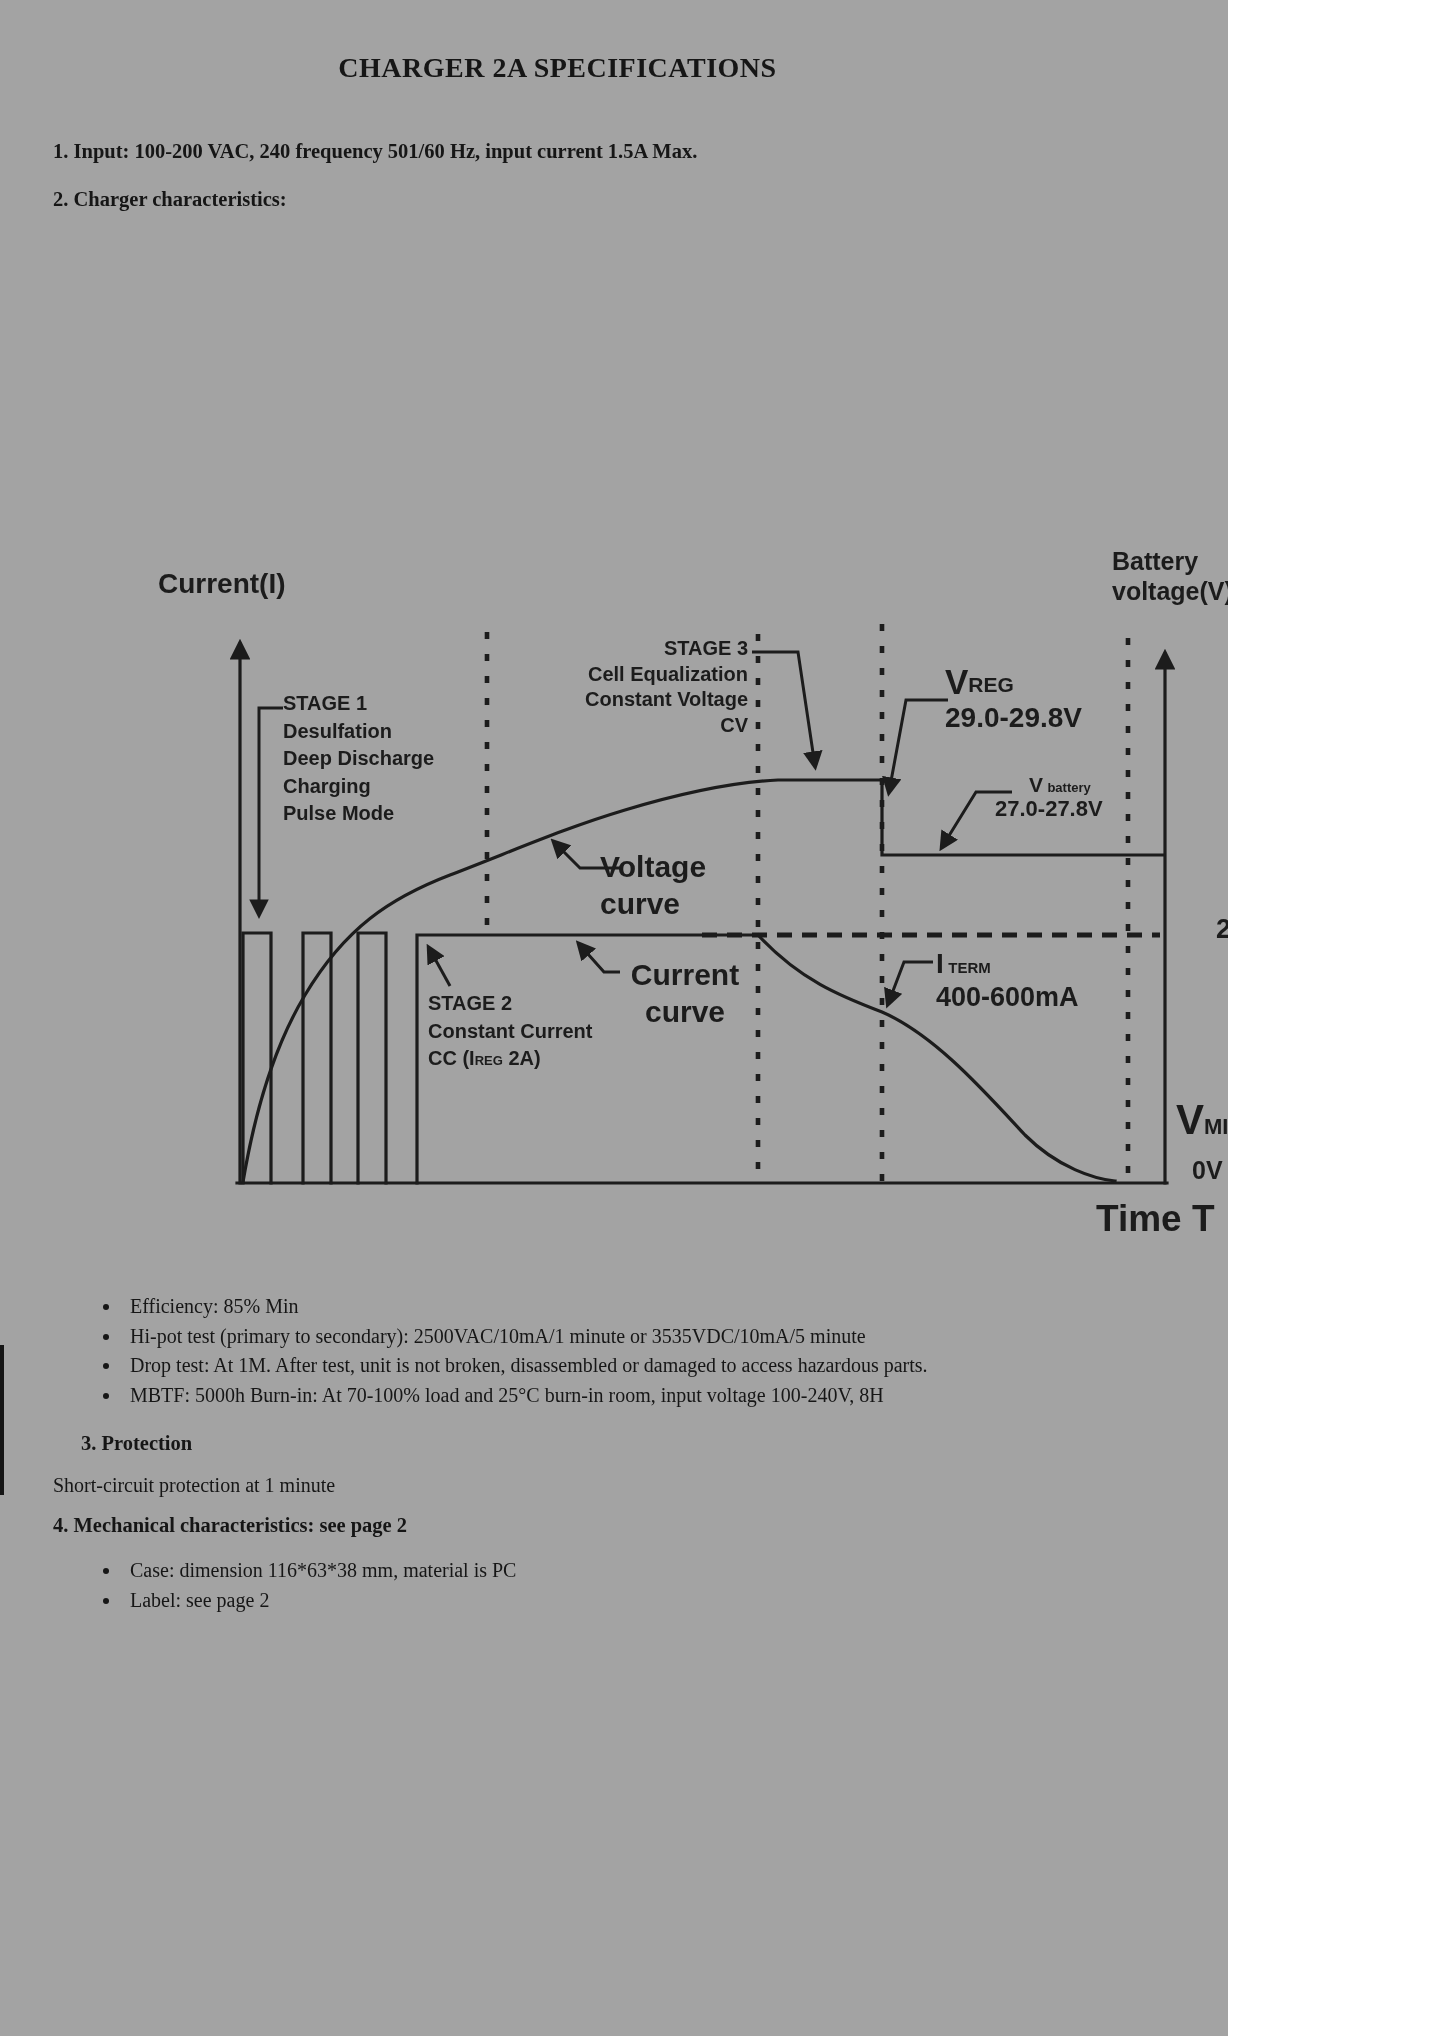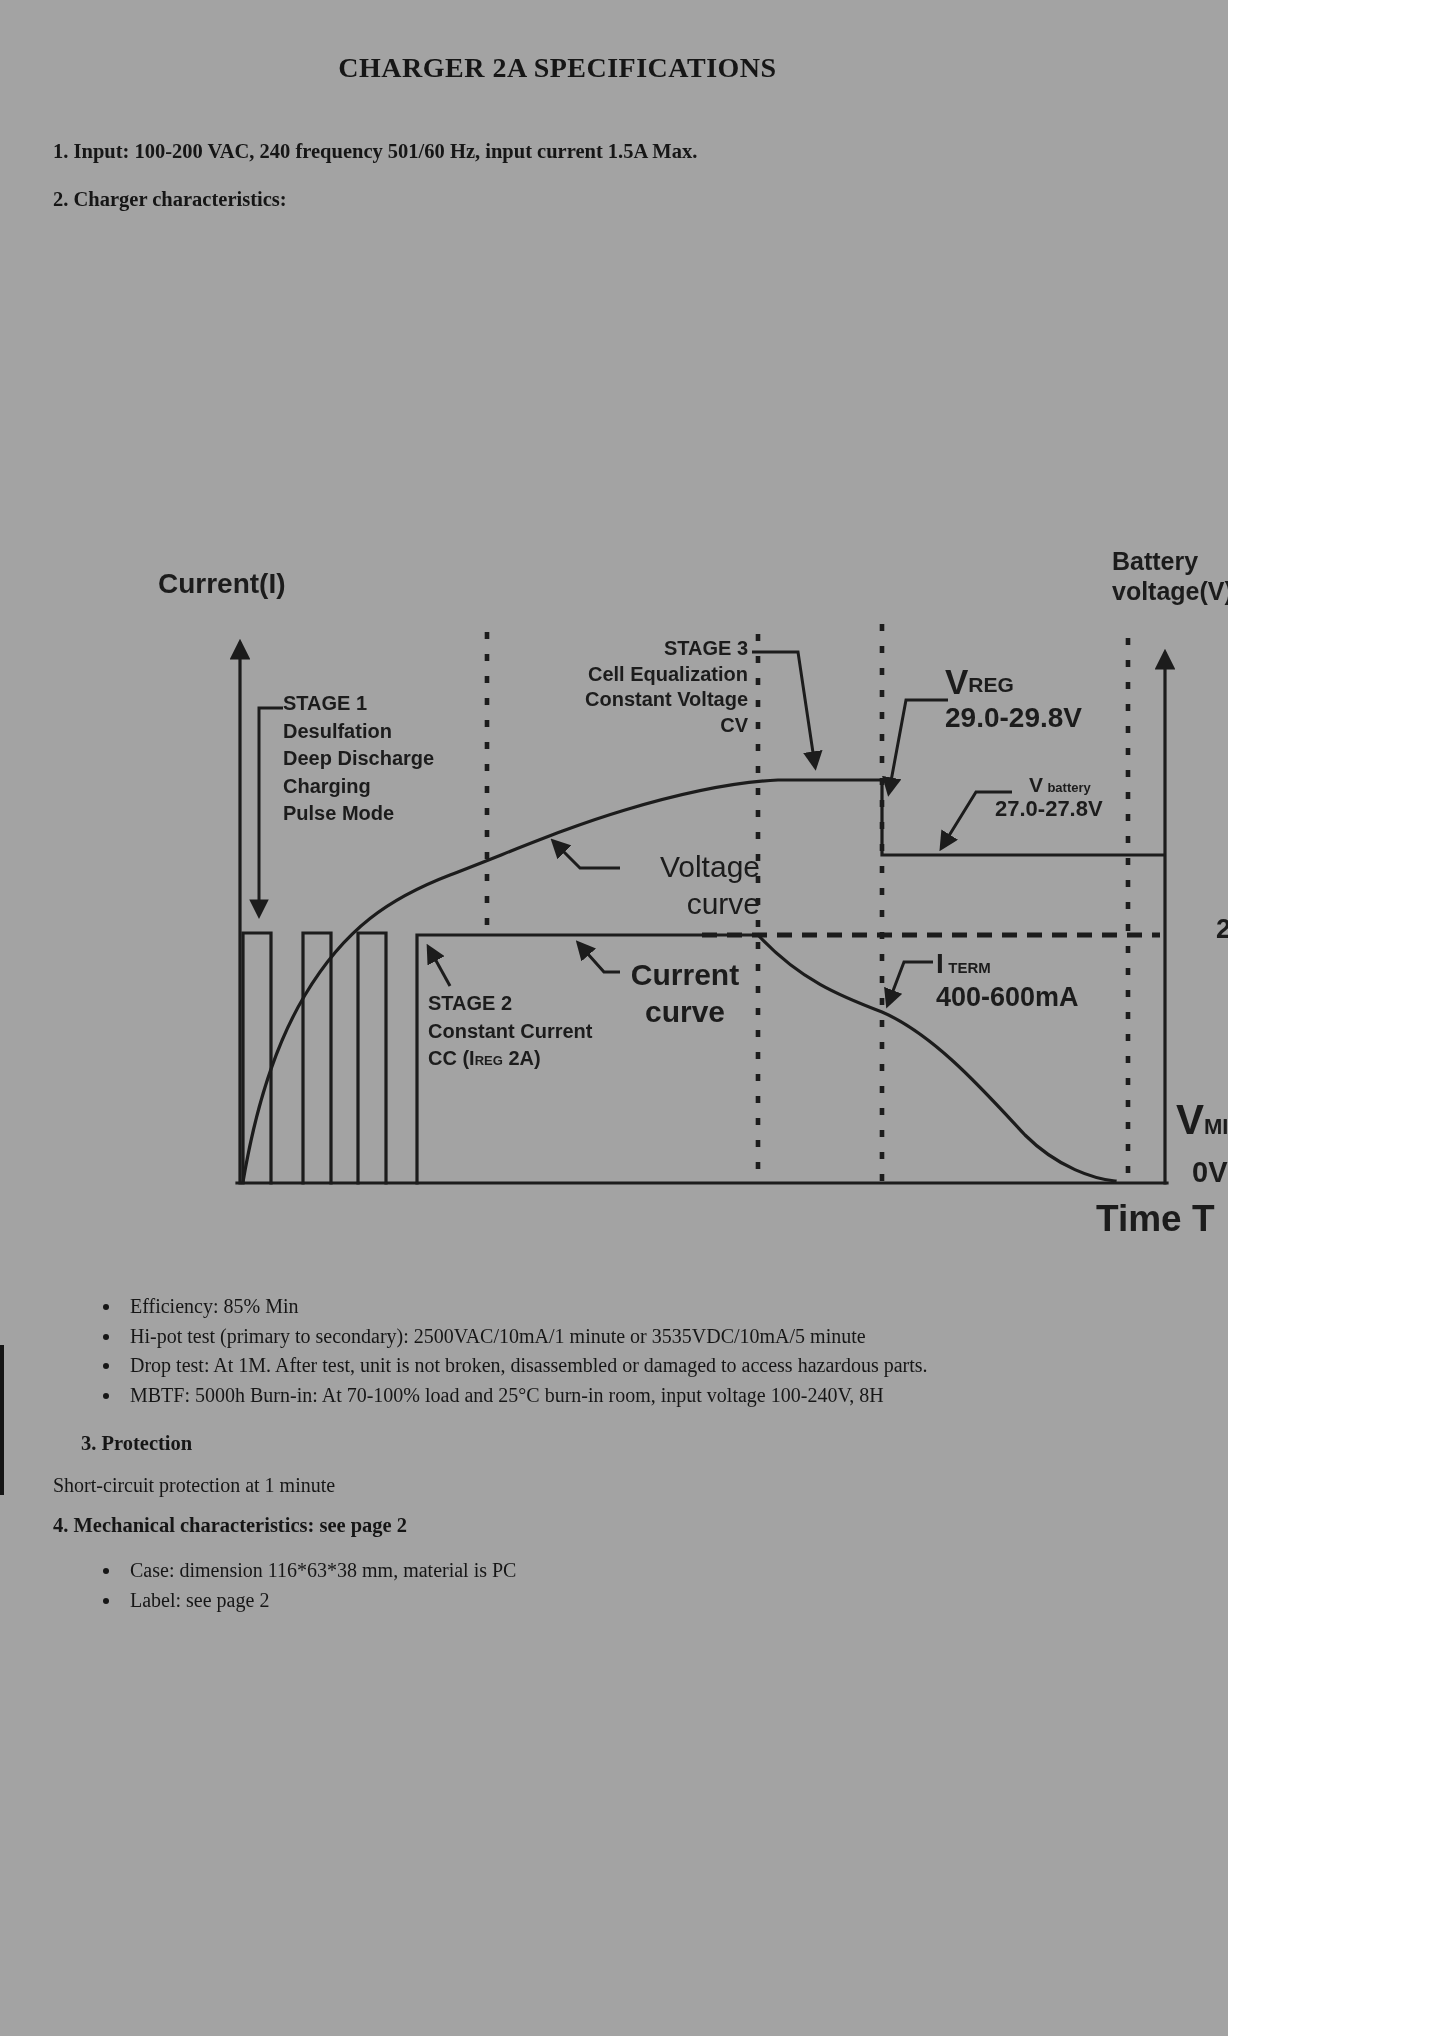--- a/index.html
+++ b/index.html
@@ -29,31 +29,31 @@
   .lbl-stage2 { left:428px; top:570px; font-size:20px; font-weight:bold; line-height:27.5px; }
   .lbl-vreg { left:945px; top:242px; }
   .lbl-vreg .sym { font-size:35px; font-weight:bold; }
   .lbl-vreg .sub { font-size:21px; font-weight:bold; position:relative; top:-2px; }
   .lbl-vreg .range { font-size:28px; font-weight:bold; line-height:32px; }
   .lbl-vbat { left:995px; top:353px;text-align:center; }
   .lbl-vbat .line1 { padding-left:22px; }
   .lbl-vbat .sym { font-size:21px; font-weight:bold; }
   .lbl-vbat .sub { font-size:13px; font-weight:bold; }
   .lbl-vbat .range { font-size:22px; font-weight:bold; line-height:24px; }
-  .lbl-vcurve { left:600px; top:428px; width:160px; text-align:right; font-size:30px; font-weight:400; line-height:37px; }
+  .lbl-vcurve { left:600px; top:428px; width:160px; text-align:left; font-size:30px; font-weight:700; line-height:37px; }
   .lbl-ccurve { left:605px; top:536px; width:160px; text-align:center; font-size:30px; font-weight:600; line-height:37px; }
   .lbl-iterm { left:936px; top:528px; }
   .lbl-iterm .sym { font-size:28px; font-weight:bold; }
   .lbl-iterm .sub { font-size:15px; font-weight:bold; }
   .lbl-iterm .range { font-size:27px; font-weight:bold; line-height:34px; }
   .lbl-20v { left:1216px; top:494px; font-size:27px; font-weight:bold; }
   .lbl-vmin { left:1176px; top:676px; }
   .lbl-vmin .sym { font-size:42px; font-weight:bold; }
   .lbl-vmin .sub { font-size:22px; font-weight:bold; }
-  .lbl-0v { left:1192px; top:736px; font-size:29px; font-weight:bold; }
+  .lbl-0v { left:1192px; top:736px; font-size:25px; font-weight:bold; }
   .lbl-timet { left:1096px; top:778px; font-size:37px; font-weight:600; }
   .cc-sub { font-size:13px; }
   .scan-mark { position:absolute; left:0; top:1345px; width:4px; height:150px; background:#151515; }
 </style>
 </head>
 <body>
 
 <div class="page">
 
   <div class="title">CHARGER 2A SPECIFICATIONS</div>

